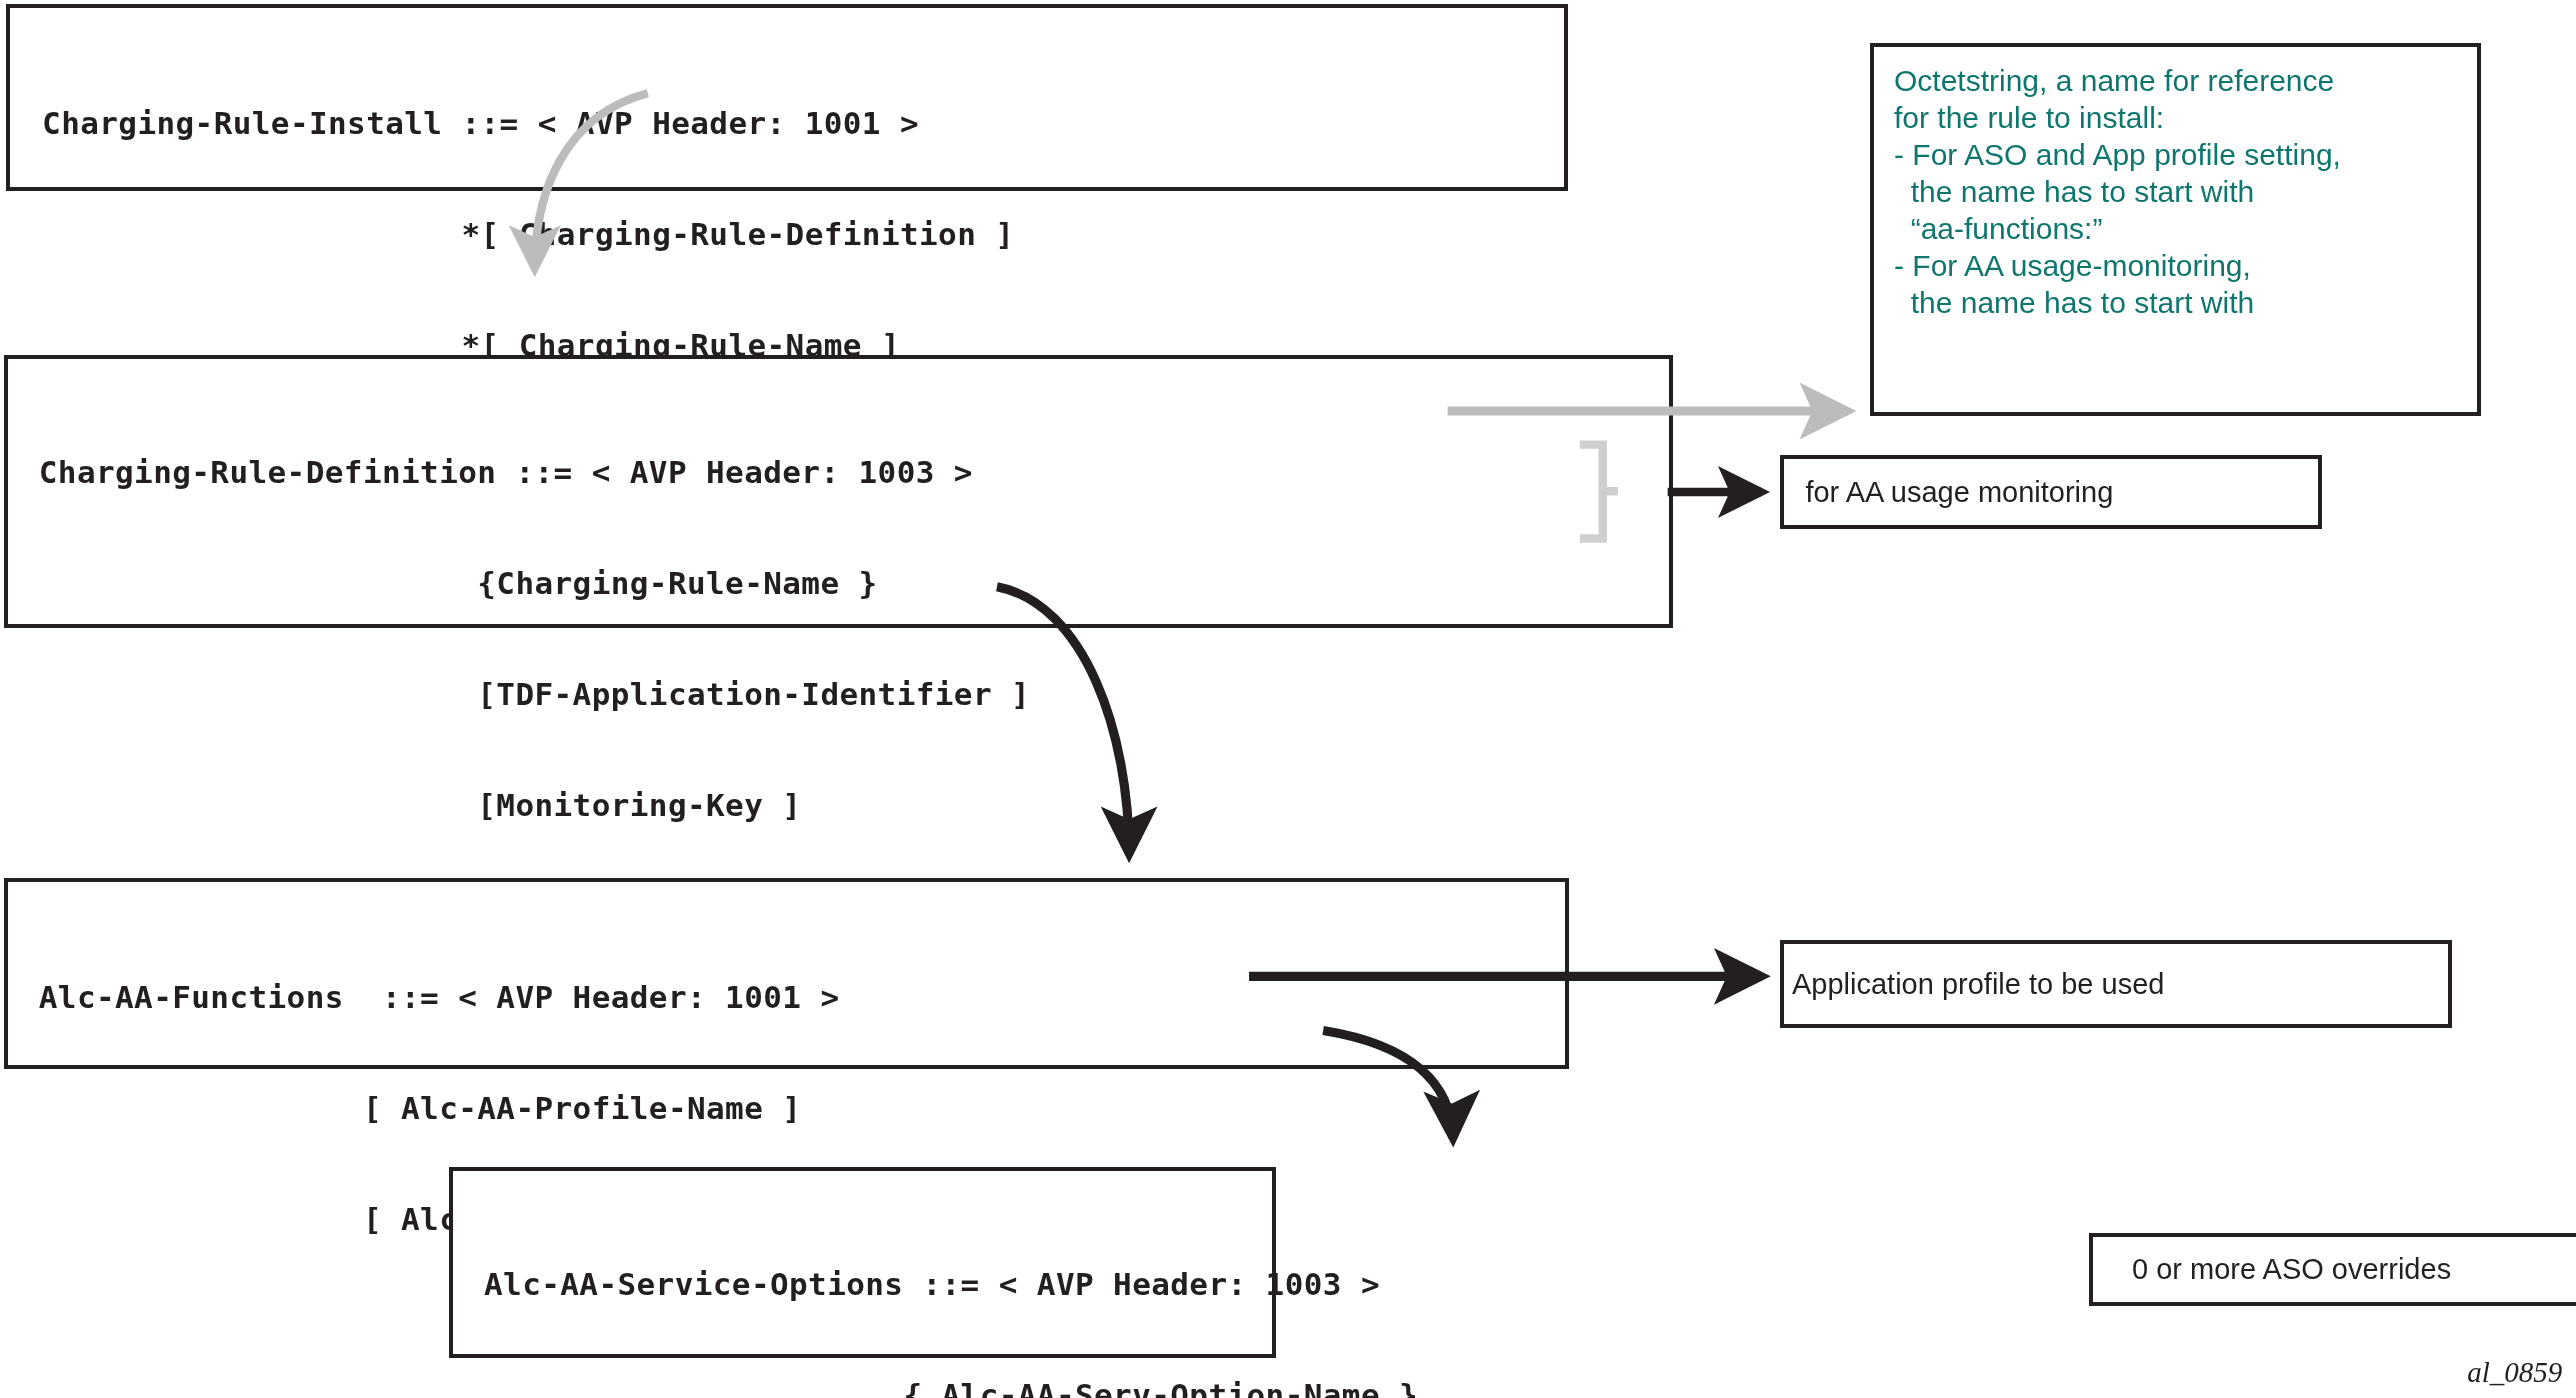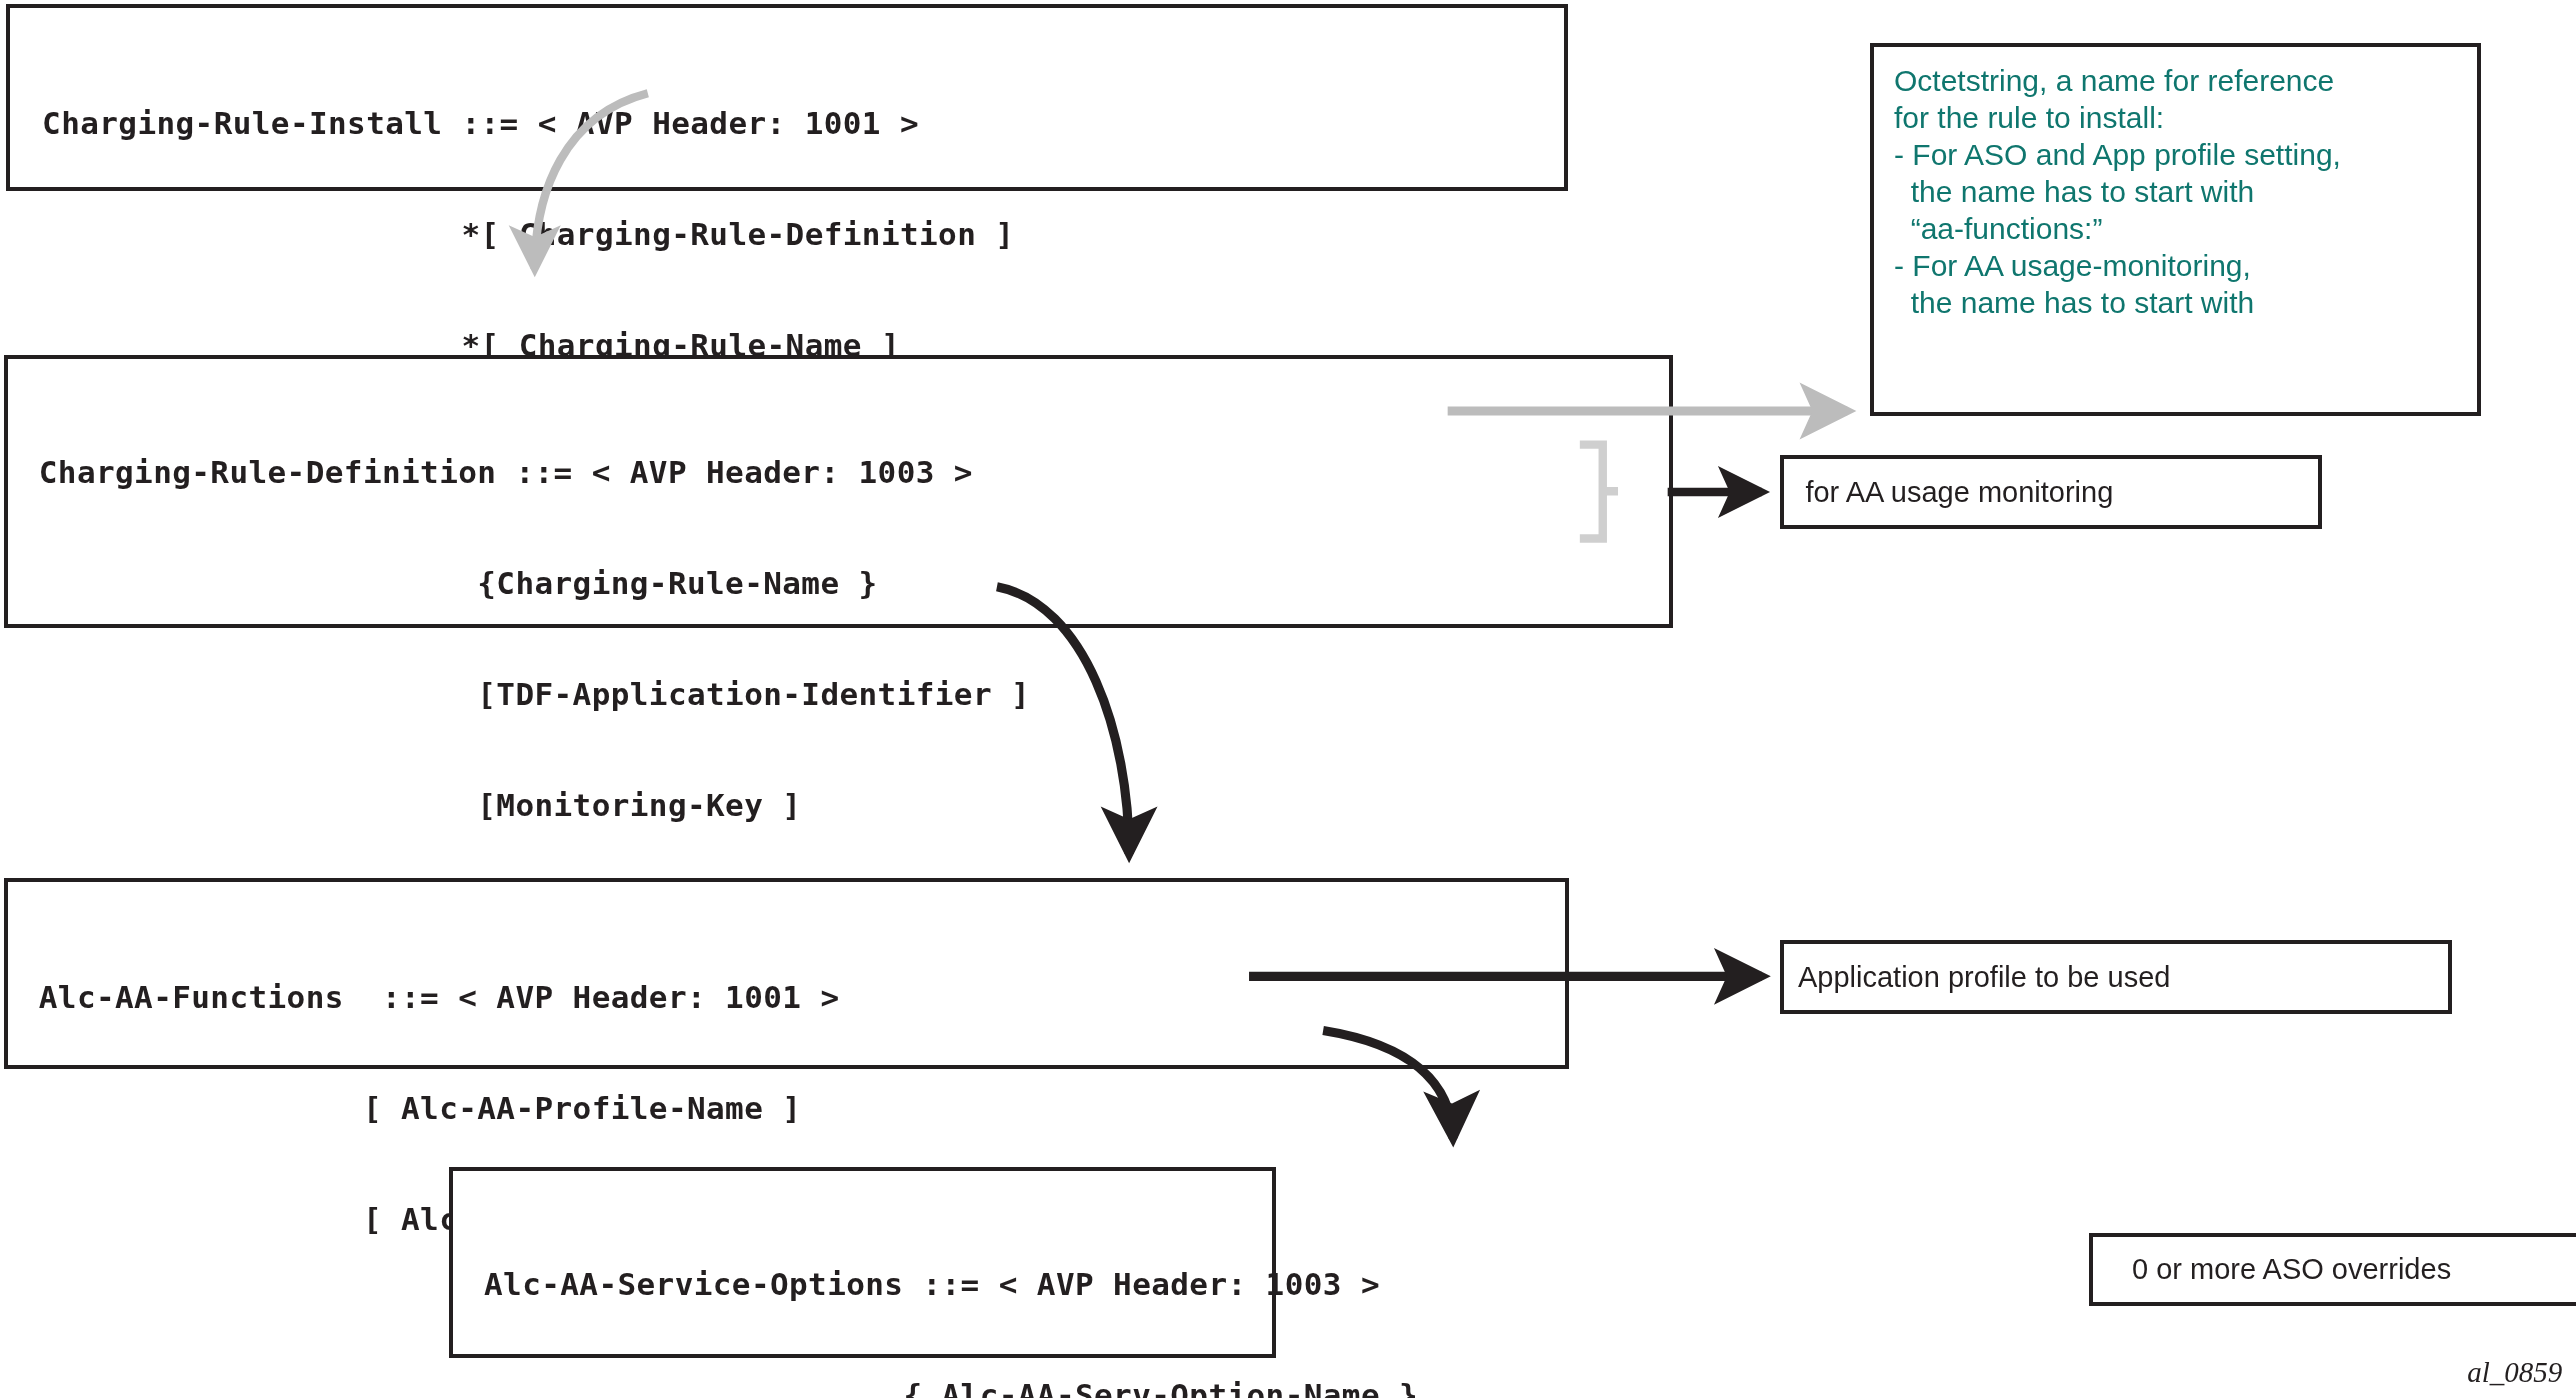--- a/index.html
+++ b/index.html
@@ -77,21 +77,21 @@
   }
 
   
   #box-charging-rule-install { left: 6.1px;   top: 3.8px;    width: 1562px; height: 187px; }
   #box-charging-rule-def     { left: 3.8px;   top: 315px;  width: 1669px; height: 273px; margin-top: 40px; }
   #box-alc-aa-functions      { left: 3.8px;   top: 878px; width: 1565px; height: 191px; }
   #box-alc-aa-service-opts   { left: 449px; top: 1167px; width: 827px; height: 191px; }
 
   #box-octetstring-note      { left: 1870px; top: 43px;   width: 611px;  height: 373px; padding: 15.3px 18.3px 0 20px; }
   #box-aa-usage-monitoring   { left: 1780px; top: 455px;  width: 542px;  height: 74px; display:flex; align-items:center; padding-left: 21.4px;}
-  #box-app-profile           { left: 1780px; top: 940px; width: 672px;  height: 74px; display:flex; align-items:center; padding-left: 14px;}
+  #box-app-profile           { left: 1780px; top: 940px; width: 672px;  height: 88px; display:flex; align-items:center; padding-left: 8px;}
   #box-aso-overrides         { left: 2041px; top: 1233px; width: 529px;  height: 73px; display:flex; align-items:center; padding-left: 39px; margin-left: 48px;}
 
   
   .code-block { position: absolute; }
   #code-install   { left: 32px;  top: 23px; }
   #code-def       { left: 31px;  top: 21.4px; }
   #code-funcs     { left: 31px;  top: 23px; }
   #code-servopts  { left: 31px;  top: 21.4px; }
 
   #fig-caption { right: 13.8px; bottom: 9.2px; }

